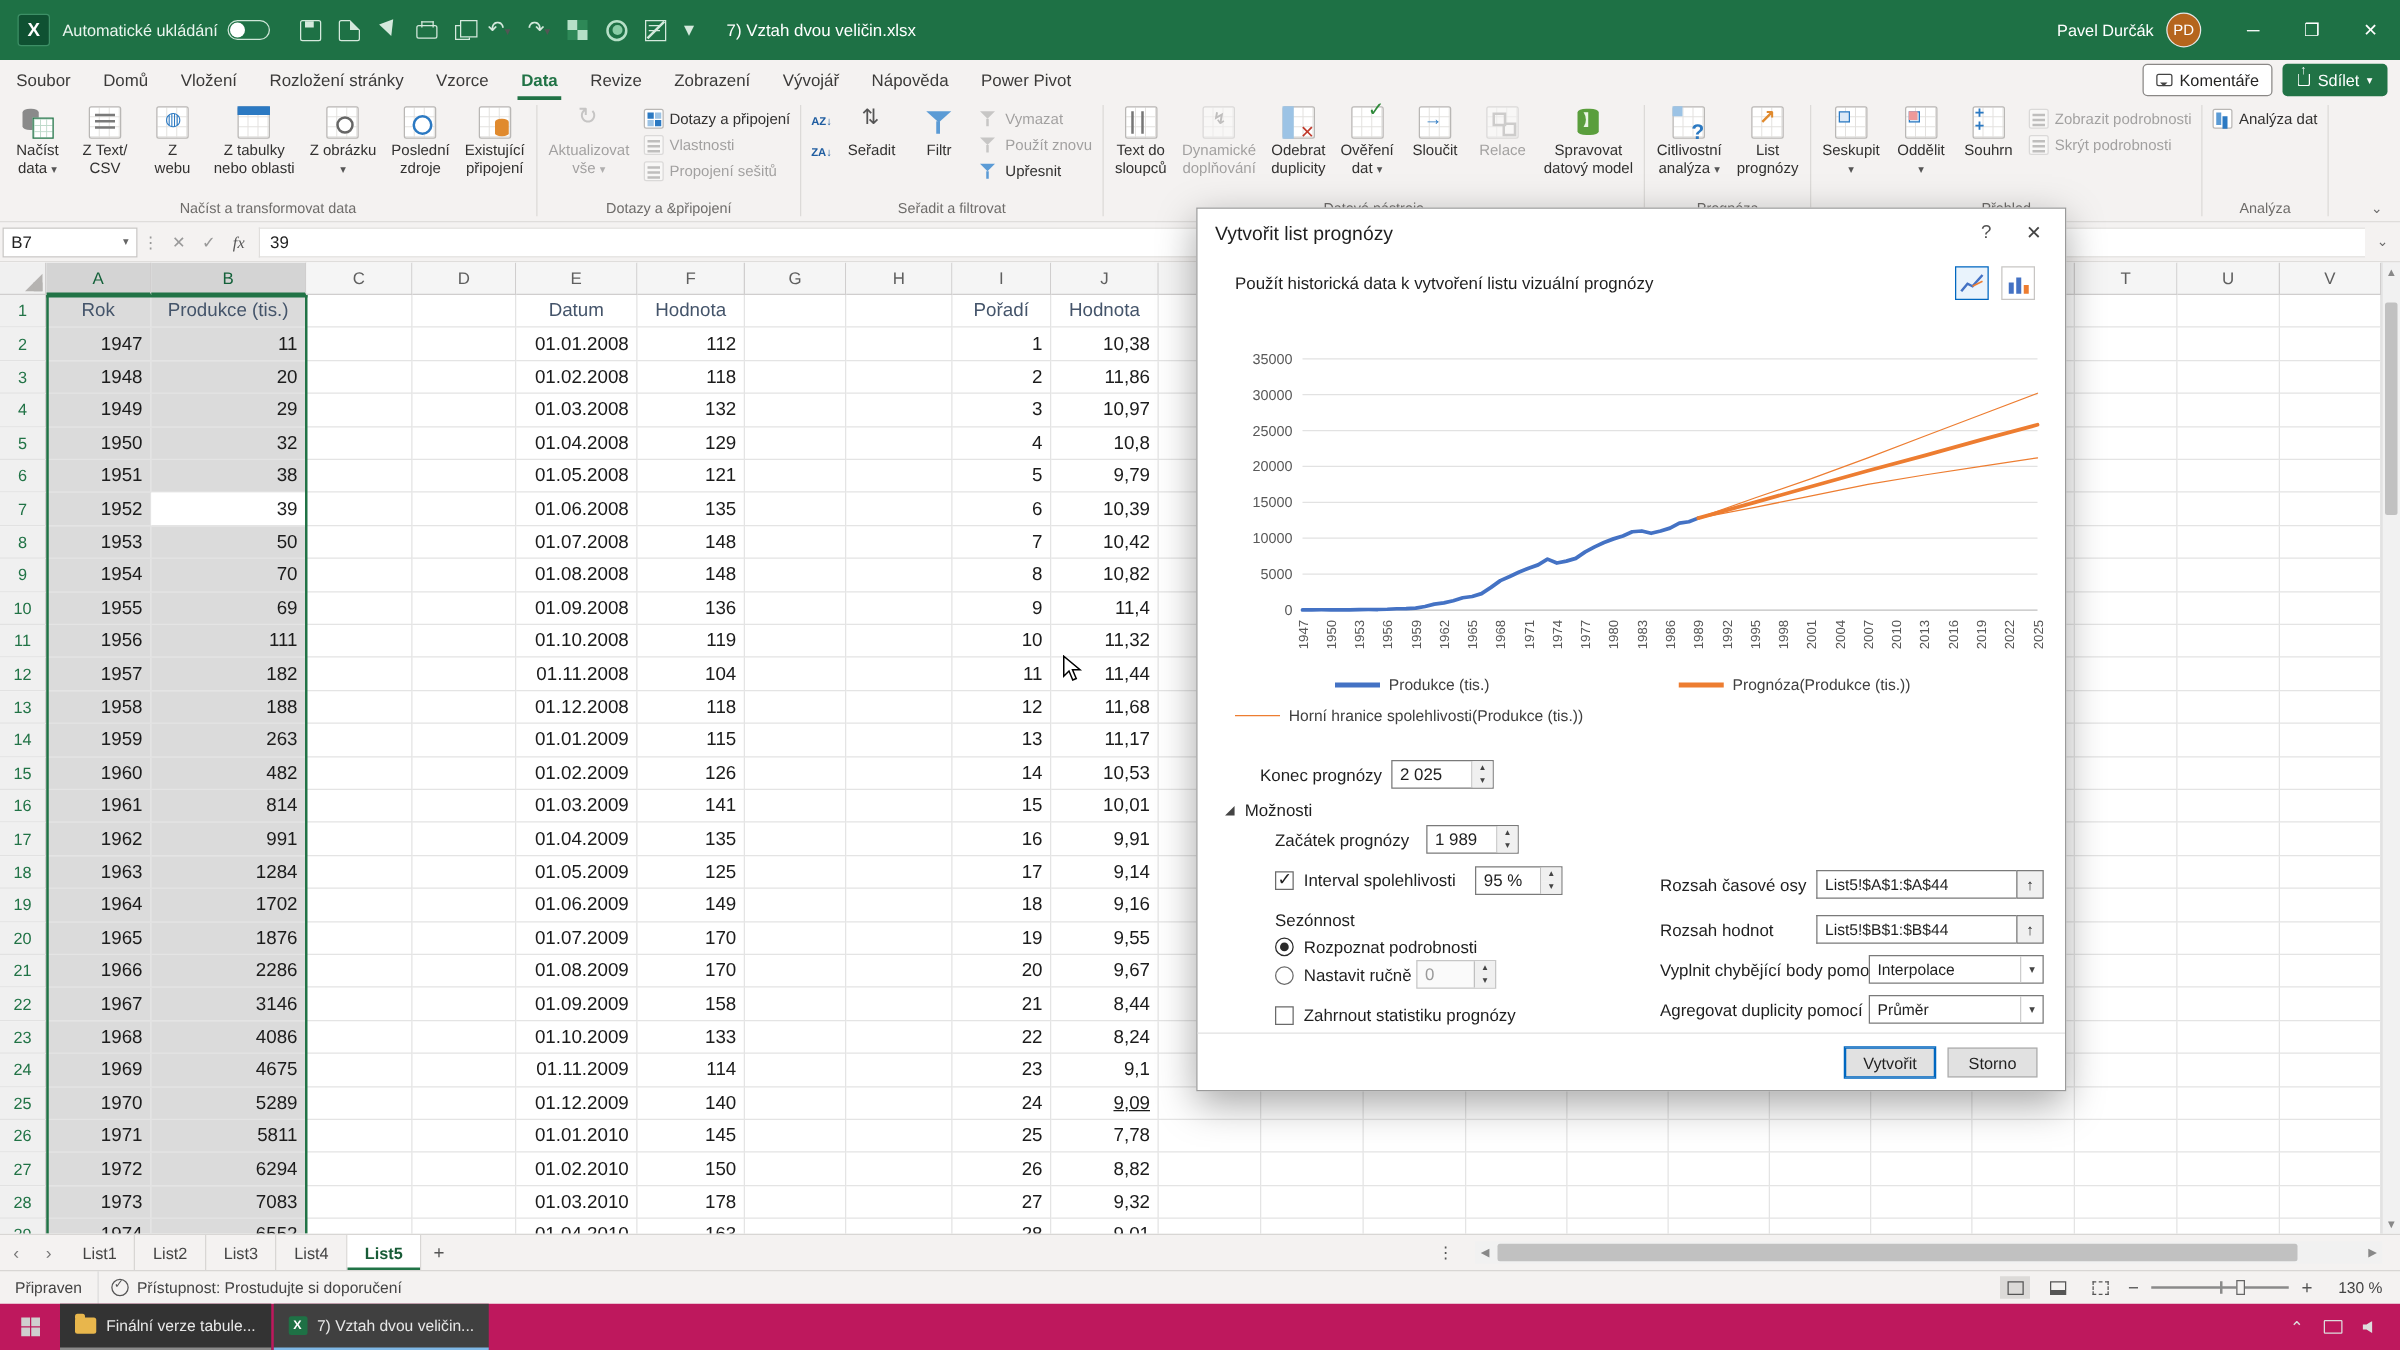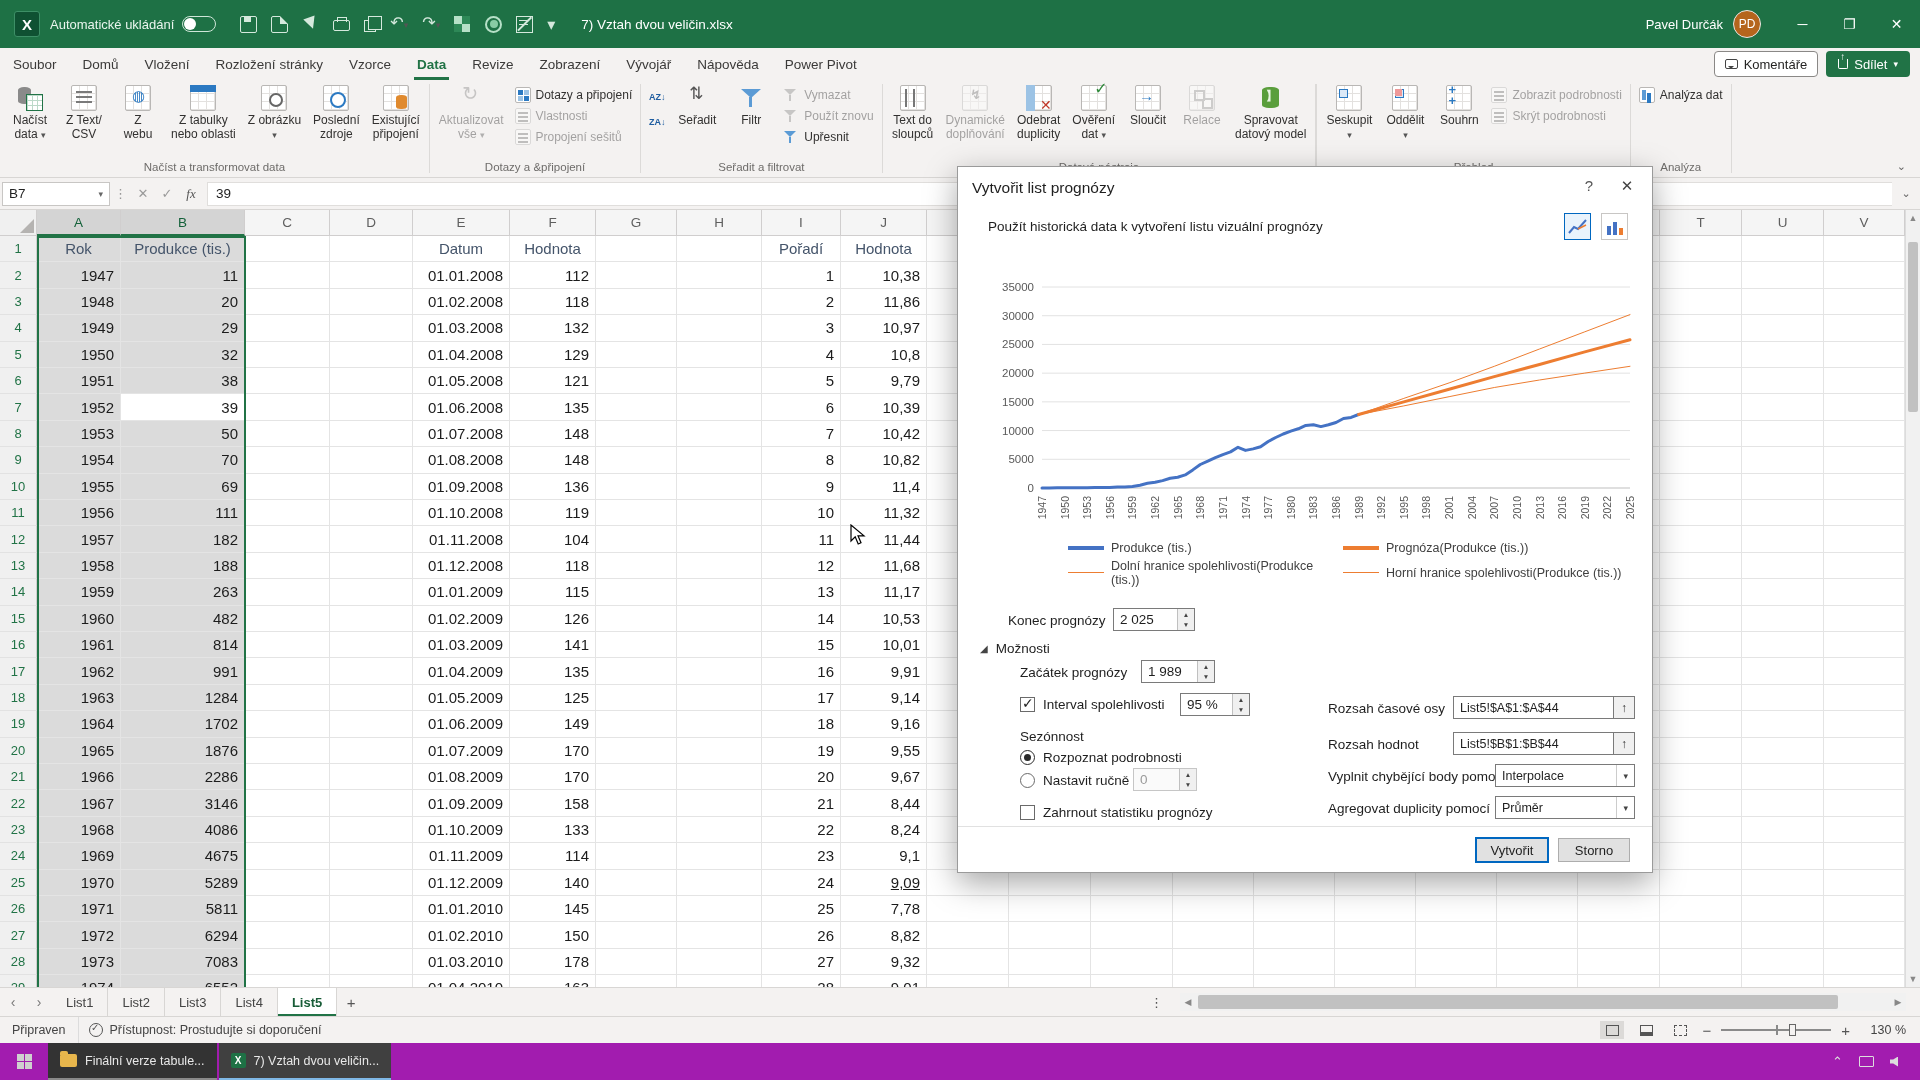--- a/index.html
+++ b/index.html
@@ -234,21 +234,21 @@
   .vi { width:13px; height:11px; border:1.4px solid #555; }
   .vi.pl { border-bottom-width:4px; }
   .vi.pb { border-style:dashed; border-width:1.2px; }
   .zoom-track { width:110px; height:2px; background:#8a8a8a; position:relative; }
   .zoom-track::before { content:""; position:absolute; left:50%; top:-4px; width:1.5px; height:10px; background:#8a8a8a; }
   .zoom-thumb { position:absolute; left:62%; top:-5px; width:7px; height:12px; background:#f4f2f1; border:1px solid #666; }
   .zpm { font-size:15px; color:#555; }
   .zoom-pct { width:46px; text-align:right; }
 
   
-  #taskbar { position:absolute; left:0; top:1043px; width:1920px; height:37px; background:#a21caf;
+  #taskbar { position:absolute; left:0; top:1043px; width:1920px; height:37px; background:#be185d;
     display:flex; align-items:stretch; color:#e8e8e8; font-size:12.5px; }
   .tb-start { width:48px; display:flex; align-items:center; justify-content:center; }
   .winlogo { width:15px; height:15px; display:grid; grid-template-columns:7px 7px; grid-template-rows:7px 7px; gap:1px; }
   .winlogo i { background:#cfcfcf; }
   .task-app { display:flex; align-items:center; gap:8px; padding:0 12px; max-width:200px; border-bottom:2px solid #8a8a8a; margin-right:2px; background:#333; }
   .task-app.active { background:#404040; border-bottom-color:#7fb8e6; }
   .task-app .lbl { white-space:nowrap; overflow:hidden; text-overflow:ellipsis; }
   .fold { width:17px; height:13px; background:#e8b64c; border-radius:2px; position:relative; flex:none; }
   .fold::before { content:""; position:absolute; left:0; top:-3px; width:8px; height:4px; background:#e8b64c; border-radius:2px 2px 0 0; }
   .xls { width:15px; height:15px; background:#1e7145; border-radius:2px; color:#fff; font-size:10px; font-weight:700;
@@ -459,20 +459,35 @@
           </div>
           <div class="rbig">
             <span class="ric model"></span>
             <span class="rl">Spravovat</span>
             <span class="rl">datový model</span>
           </div>
         </div>
         <div class="rgroup-label">Datové nástroje</div>
       </div>
       <div class="rsep"></div>
+      <div class="rgroup">
+        <div class="rgroup-items">
+          <div class="rbig">
+            <span class="ric whatif"></span>
+            <span class="rl">Citlivostní</span>
+            <span class="rl">analýza <span class="chev">▾</span></span>
+          </div>
+          <div class="rbig">
+            <span class="ric fcast"></span>
+            <span class="rl">List</span>
+            <span class="rl">prognózy</span>
+          </div>
+        </div>
+        <div class="rgroup-label">Prognóza</div>
+      </div>
       <div class="rsep"></div>
       <div class="rgroup">
         <div class="rgroup-items">
           <div class="rbig">
             <span class="ric grp"></span>
             <span class="rl">Seskupit</span>
             <span class="rl"><span class="chev">▾</span></span>
           </div>
           <div class="rbig">
             <span class="ric ungrp"></span>
@@ -1364,24 +1379,20 @@
           <span class="leg-item c1">
             <span class="leg-sw" style="border-top: 4px solid rgb(68, 114, 196);"></span>
             <span>Produkce (tis.)</span>
           </span>
           <span class="leg-item">
             <span class="leg-sw" style="border-top: 4px solid rgb(237, 125, 49);"></span>
             <span>Prognóza(Produkce (tis.))</span>
           </span>
         </div>
         <div class="leg-row">
-          <span class="leg-item c1">
-            <span class="leg-sw" style="border-top: 1.6px solid rgb(237, 125, 49);"></span>
-            <span>Dolní hranice spolehlivosti(Produkce (tis.))</span>
-          </span>
           <span class="leg-item">
             <span class="leg-sw" style="border-top: 1.6px solid rgb(237, 125, 49);"></span>
             <span>Horní hranice spolehlivosti(Produkce (tis.))</span>
           </span>
         </div>
       </div>
 
     <span class="fld-label" style="left:50px; top:446px;">Konec prognózy</span>
     <div class="spin" style="left:155px; top:441px; width:82px;">
       <span class="sv">2 025</span>

